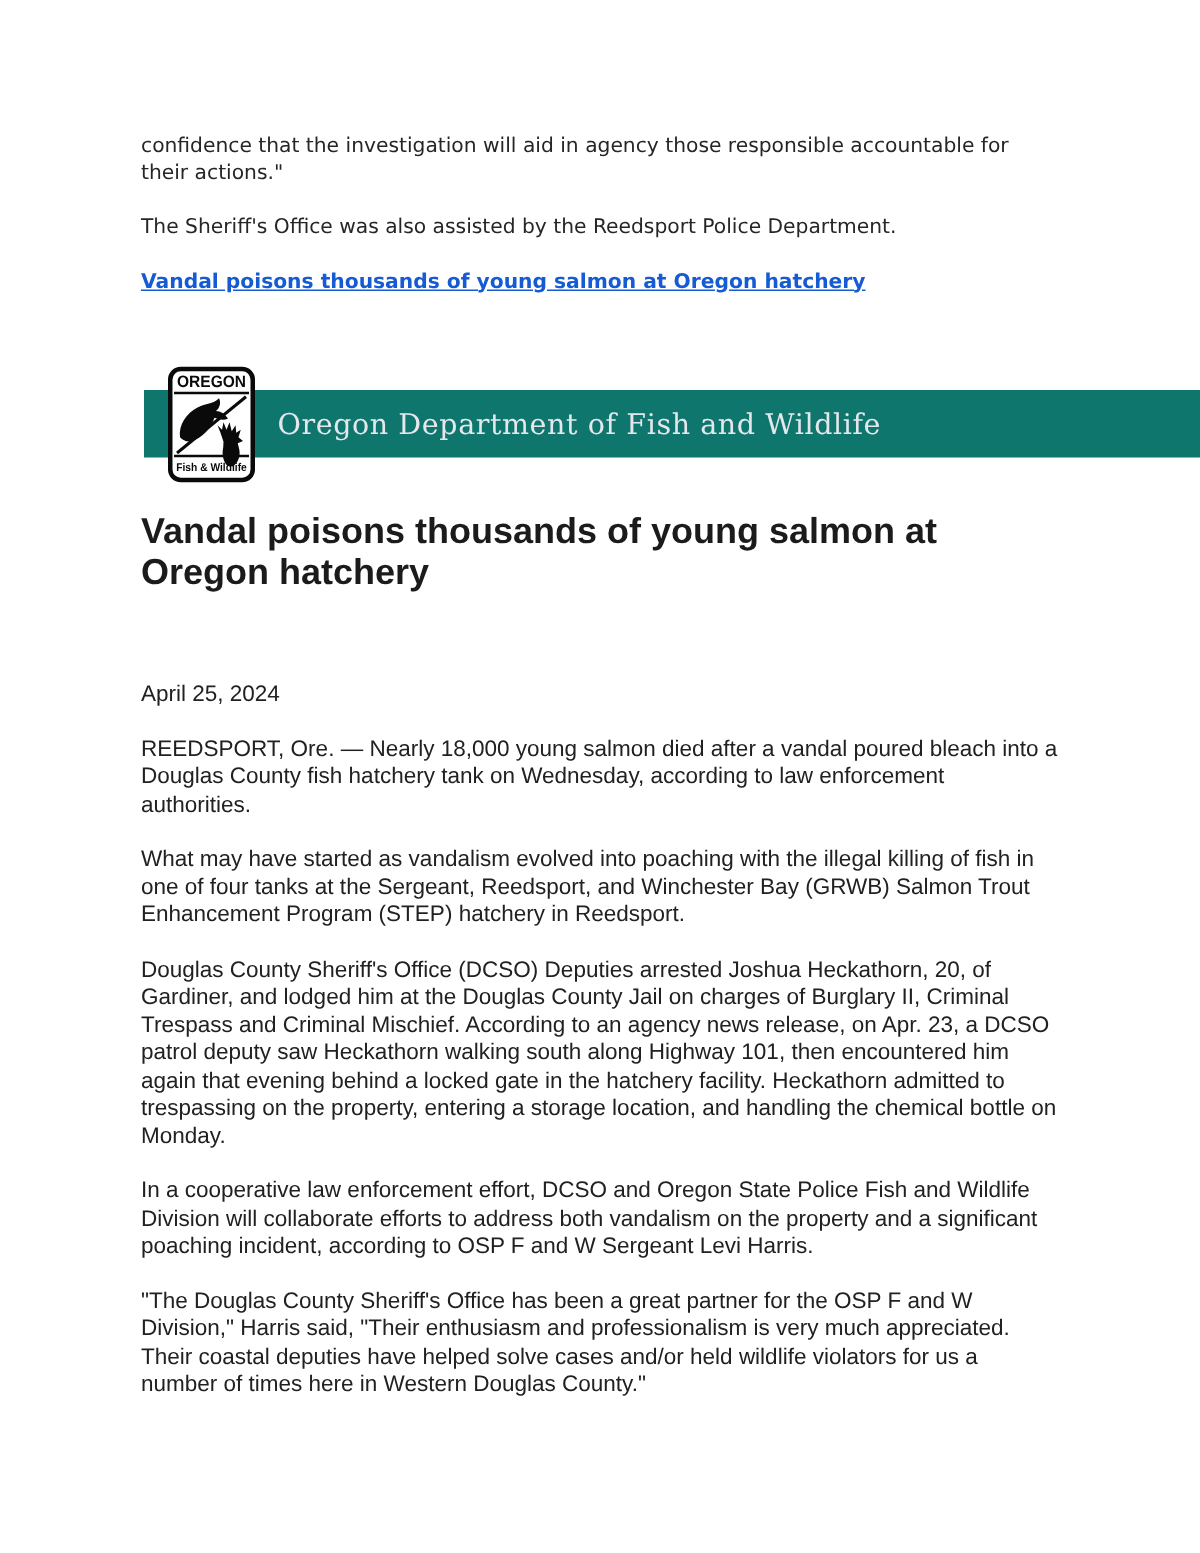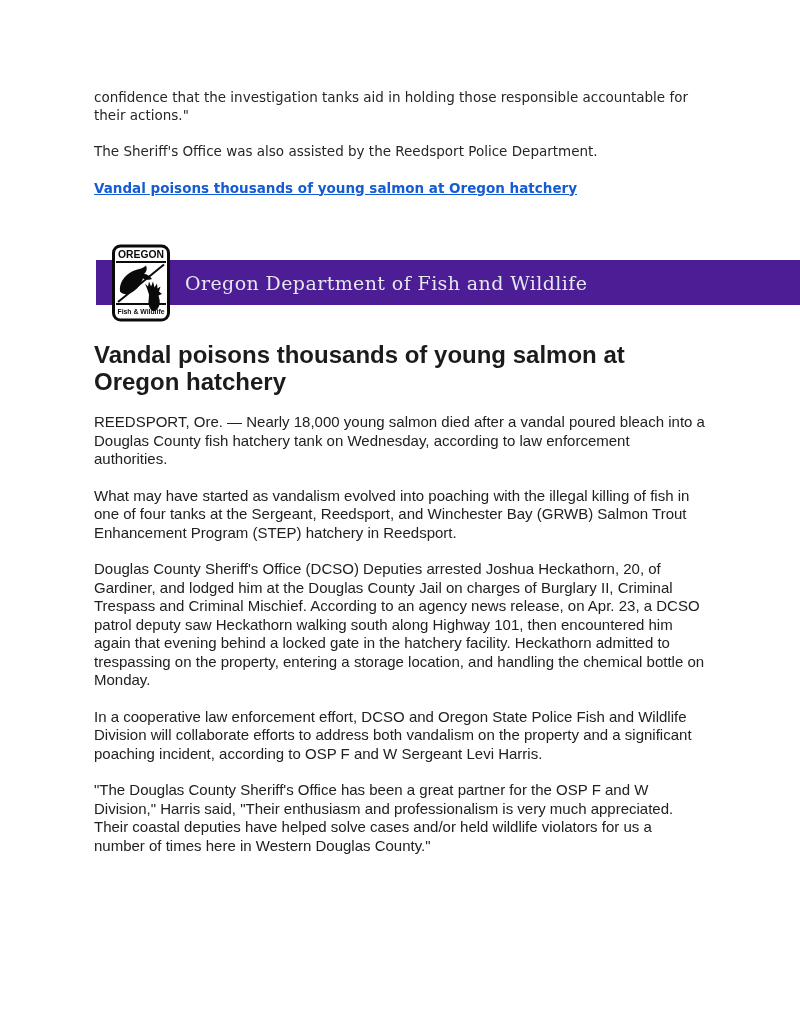--- a/index.html
+++ b/index.html
@@ -79,45 +79,46 @@
   .article .para {
     margin: 18px 0 0 0;
     font-size: 15px;
     line-height: 18.5px;
   }
 </style>
 </head>
 <body>
 
 <div class="email">
-  <p>confidence that the investigation tanks aid in holding those responsible accountable for their actions."</p>
+  <p>confidence that the investigation will aid in agency those responsible accountable for their actions."</p>
   <p>The Sheriff's Office was also assisted by the Reedsport Police Department.</p>
   <p>
     <a href="#" style="color: rgb(21, 91, 212);">Vandal poisons thousands of young salmon at Oregon hatchery</a>
   </p>
 </div>
 
 <div class="banner">
-  <div class="banner-bar" style="background-color: #4c1d95;">
+  <div class="banner-bar" style="background-color: #0f766e;">
     <span class="banner-title" style="color: rgb(228, 231, 236);">Oregon Department of Fish and Wildlife</span>
   </div>
   <div class="logo">
     <svg viewBox="0 0 58 77" xmlns="http://www.w3.org/2000/svg">
       <rect x="1.5" y="1.5" width="55" height="74" rx="7" fill="#ffffff" stroke="#0a0a0a" stroke-width="3"></rect>
       <line x1="4" y1="17.5" x2="54" y2="17.5" stroke="#0a0a0a" stroke-width="1.8"></line>
       <line x1="4" y1="59.5" x2="54" y2="59.5" stroke="#0a0a0a" stroke-width="1.8"></line>
       <text x="29" y="13.8" font-family="Liberation Sans, sans-serif" font-size="11" font-weight="bold" text-anchor="middle" fill="#0a0a0a" textLength="46" lengthAdjust="spacingAndGlyphs">OREGON</text>
       <text x="29" y="69.8" font-family="Liberation Sans, sans-serif" font-size="7.5" font-weight="bold" text-anchor="middle" fill="#0a0a0a" textLength="47" lengthAdjust="spacingAndGlyphs">Fish &amp; Wildlife</text>
       <line x1="6" y1="57.5" x2="52" y2="20" stroke="#0a0a0a" stroke-width="2"></line>
       <path fill="#0a0a0a" d="M8 47 C7 39 12 31 20 27 C25 24.5 30 25 34 21 C35.5 24 34.5 27.5 32 29.5 C35 29.5 38 31.5 40 34.5 C37 36 34 35 31 34 C28.5 41 23 47.5 16 49.5 C13 50.3 10 49.3 8 47 Z"></path>
       <path fill="#0a0a0a" d="M37 50 L35 44 L33 39 L36 42 L37 37 L39 42 L41 37 L42.5 43 L45 39 L45.5 44 L48.5 42 L47 47 L50 49.5 L46.5 51 L47.5 55 C48.5 60 46.5 64.5 43 66.5 L39.5 66 C36.8 63 35.8 58 36.8 54 Z"></path>
     </svg>
   </div>
 </div>
 
 <div class="article">
   <h1>Vandal poisons thousands of young salmon at Oregon hatchery</h1>
+  <p class="date">April 25, 2024</p>
   <p class="para">REEDSPORT, Ore. — Nearly 18,000 young salmon died after a vandal poured bleach into a Douglas County fish hatchery tank on Wednesday, according to law enforcement authorities.</p>
   <p class="para">What may have started as vandalism evolved into poaching with the illegal killing of fish in one of four tanks at the Sergeant, Reedsport, and Winchester Bay (GRWB) Salmon Trout Enhancement Program (STEP) hatchery in Reedsport.</p>
   <p class="para">Douglas County Sheriff's Office (DCSO) Deputies arrested Joshua Heckathorn, 20, of Gardiner, and lodged him at the Douglas County Jail on charges of Burglary II, Criminal Trespass and Criminal Mischief. According to an agency news release, on Apr. 23, a DCSO patrol deputy saw Heckathorn walking south along Highway 101, then encountered him again that evening behind a locked gate in the hatchery facility. Heckathorn admitted to trespassing on the property, entering a storage location, and handling the chemical bottle on Monday.</p>
   <p class="para">In a cooperative law enforcement effort, DCSO and Oregon State Police Fish and Wildlife Division will collaborate efforts to address both vandalism on the property and a significant poaching incident, according to OSP F and W Sergeant Levi Harris.</p>
   <p class="para">"The Douglas County Sheriff's Office has been a great partner for the OSP F and W Division," Harris said, "Their enthusiasm and professionalism is very much appreciated. Their coastal deputies have helped solve cases and/or held wildlife violators for us a number of times here in Western Douglas County."</p>
 </div>
 
 </body></html>

